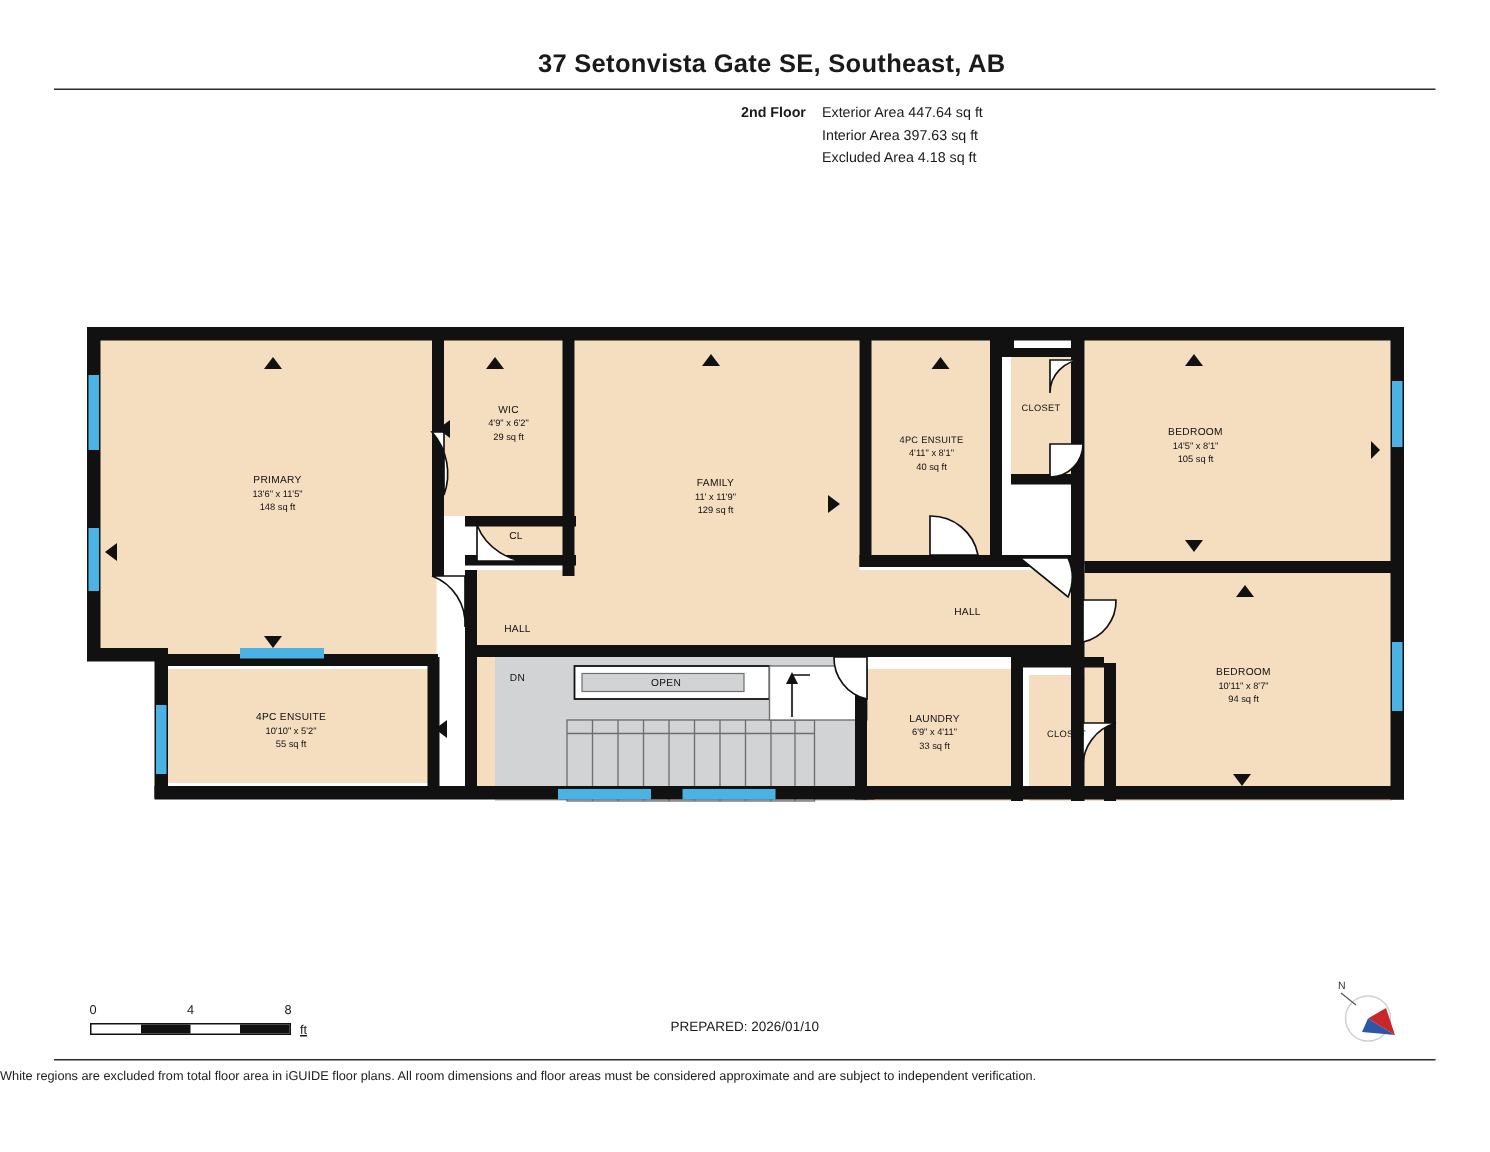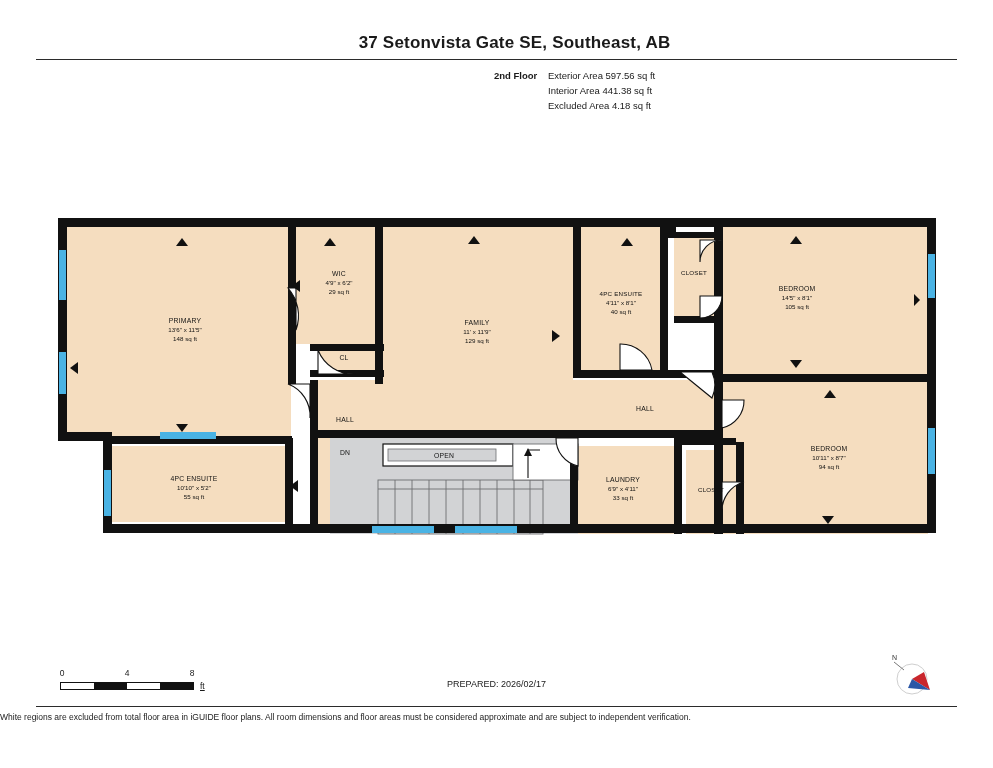--- a/index.html
+++ b/index.html
@@ -163,24 +163,24 @@
   .room-label.small .nm { font-size: 6.2px; }
 </style>
 </head>
 <body>
 
 <div id="page-title">37 Setonvista Gate SE, Southeast, AB</div>
 <div id="title-rule"></div>
 
 <div id="area-block">
   <div class="row">
-    <span class="floor-label">2nd Floor</span><span>Exterior Area 597.56 sq ft</span>
+    <span class="floor-label">2nd Floor</span><span>Exterior Area 447.64 sq ft</span>
   </div>
   <div class="row">
-    <span class="floor-label"></span><span>Interior Area 441.38 sq ft</span>
+    <span class="floor-label"></span><span>Interior Area 397.63 sq ft</span>
   </div>
   <div class="row">
     <span class="floor-label"></span><span>Excluded Area 4.18 sq ft</span>
   </div>
 </div>
 
 <svg id="floorplan" viewBox="0 0 993 768" xmlns="http://www.w3.org/2000/svg">
 
   <g>
 
@@ -402,21 +402,21 @@
   </div>
   <div class="bar">
     <i></i>
     <i class="on"></i>
     <i></i>
     <i class="on"></i>
   </div>
   <div class="unit">ft</div>
 </div>
 
-<div id="prepared">PREPARED: 2026/02/17</div>
+<div id="prepared">PREPARED: 2026/01/10</div>
 
 <div id="compass">
   <span class="n">N</span>
   <svg width="60" height="48" viewBox="0 0 60 48" xmlns="http://www.w3.org/2000/svg">
     <circle cx="28" cy="25" r="15" fill="#ffffff" stroke="#cfcfcf" stroke-width="1"></circle>
     <polygon points="28,25 46,36 40,18" fill="#c9262c"></polygon>
     <polygon points="28,25 46,36 24,34" fill="#2b57a6"></polygon>
     <line x1="10" y1="8" x2="20" y2="16" stroke="#555" stroke-width="0.8"></line>
   </svg>
 </div>

